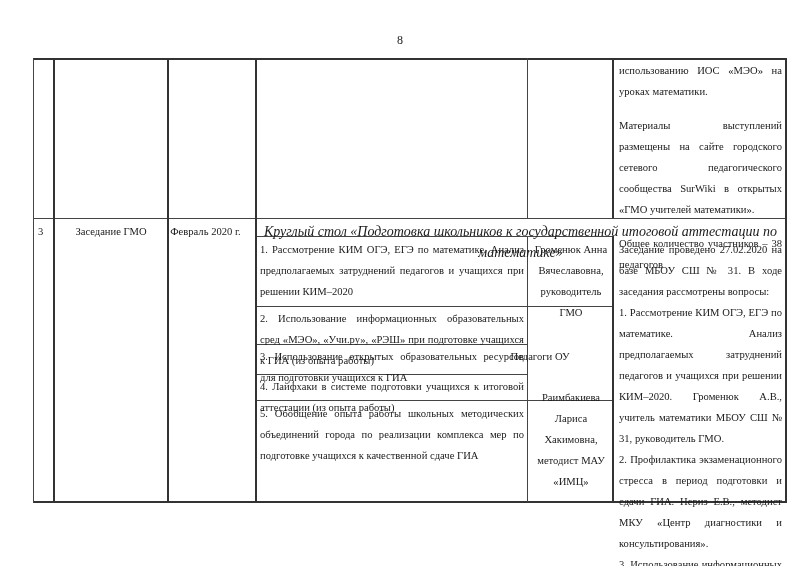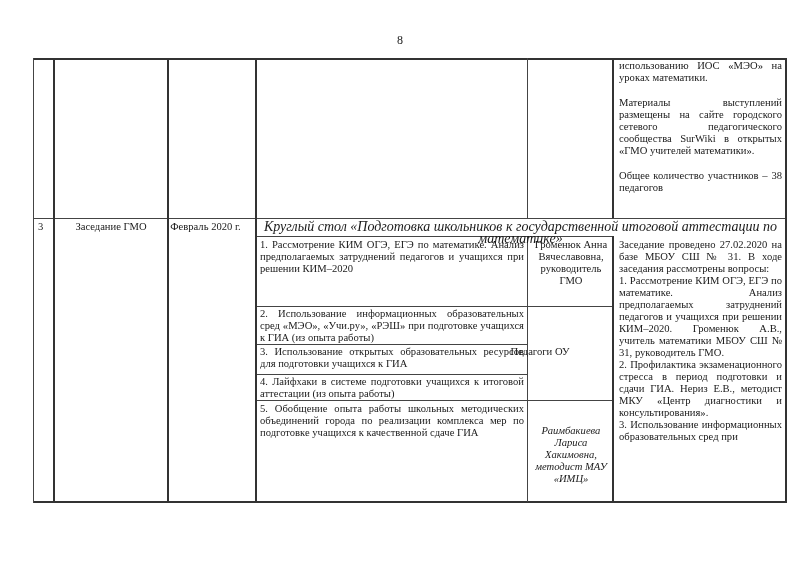--- a/index.html
+++ b/index.html
@@ -4,21 +4,21 @@
 <style>
   html, body { margin: 0; padding: 0; background: #ffffff; }
   body { width: 800px; height: 566px; position: relative; overflow: hidden;
          font-family: "Liberation Serif", "DejaVu Serif", serif; color: #1a1a1a; }
   .page-num { position: absolute; top: 33px; left: 0; width: 800px; text-align: center; font-size: 12px; }
   .ln { position: absolute; background: #444; }
   .h { height: 1px; }
   .hb { height: 2px; background: #333; }
   .v { width: 1px; }
   .vb { width: 2px; background: #333; }
-  .cell { position: absolute; font-size: 10.6px; line-height: 12px; box-sizing: border-box; }
+  .cell { position: absolute; font-size: 10.6px; line-height: 21px; box-sizing: border-box; }
   .j { text-align: justify; }
   .c { text-align: center; }
   .it { font-style: italic; }
   p { margin: 0; }
   .gap { height: 13px; }
 </style>
 </head>
 <body>
 
 <div class="page-num">8</div>
@@ -58,21 +58,21 @@
   <div class="cell c it" style="left:258px; top:221px; width:525px; font-size:14px;">Круглый стол «Подготовка школьников к государственной итоговой аттестации по математике»</div>
 
   <div class="cell j" style="left:260px; top:239px; width:264px;">1. Рассмотрение КИМ ОГЭ, ЕГЭ по математике. Анализ предполагаемых затруднений педагогов и учащихся при решении КИМ–2020</div>
   <div class="cell j" style="left:260px; top:308px; width:264px;">2. Использование информационных образовательных сред «МЭО», «Учи.ру», «РЭШ» при подготовке учащихся к ГИА (из опыта работы)</div>
   <div class="cell j" style="left:260px; top:346px; width:264px;">3. Использование открытых образовательных ресурсов для подготовки учащихся к ГИА</div>
   <div class="cell j" style="left:260px; top:376px; width:264px;">4. Лайфхаки в системе подготовки учащихся к итоговой аттестации (из опыта работы)</div>
   <div class="cell j" style="left:260px; top:403px; width:264px;">5. Обобщение опыта работы школьных методических объединений города по реализации комплекса мер по подготовке учащихся к качественной сдаче ГИА</div>
 
   <div class="cell c" style="left:532px; top:239px; width:78px;">Громенюк Анна Вячеславовна, руководитель ГМО</div>
   <div class="cell c" style="left:499px; top:346px; width:82px;">Педагоги ОУ</div>
-  <div class="cell c" style="left:532px; top:425px; width:78px;font-style:italic;">Раимбакиева Лариса Хакимовна, методист МАУ «ИМЦ»</div>
+  <div class="cell c" style="left:532px; top:387px; width:78px;">Раимбакиева Лариса Хакимовна, методист МАУ «ИМЦ»</div>
 
   <div class="cell j" style="left:619px; top:239px; width:163px;">
     <p>Заседание проведено 27.02.2020 на базе МБОУ СШ № 31. В ходе заседания рассмотрены вопросы:</p>
     <p>1. Рассмотрение КИМ ОГЭ, ЕГЭ по математике. Анализ предполагаемых затруднений педагогов и учащихся при решении КИМ–2020. Громенюк А.В., учитель математики МБОУ СШ № 31, руководитель ГМО.</p>
     <p>2. Профилактика экзаменационного стресса в период подготовки и сдачи ГИА. Нериз Е.В., методист МКУ «Центр диагностики и консультирования».</p>
     <p>3. Использование информационных образовательных сред при</p>
   </div>
 </div>
 
 </body></html>

